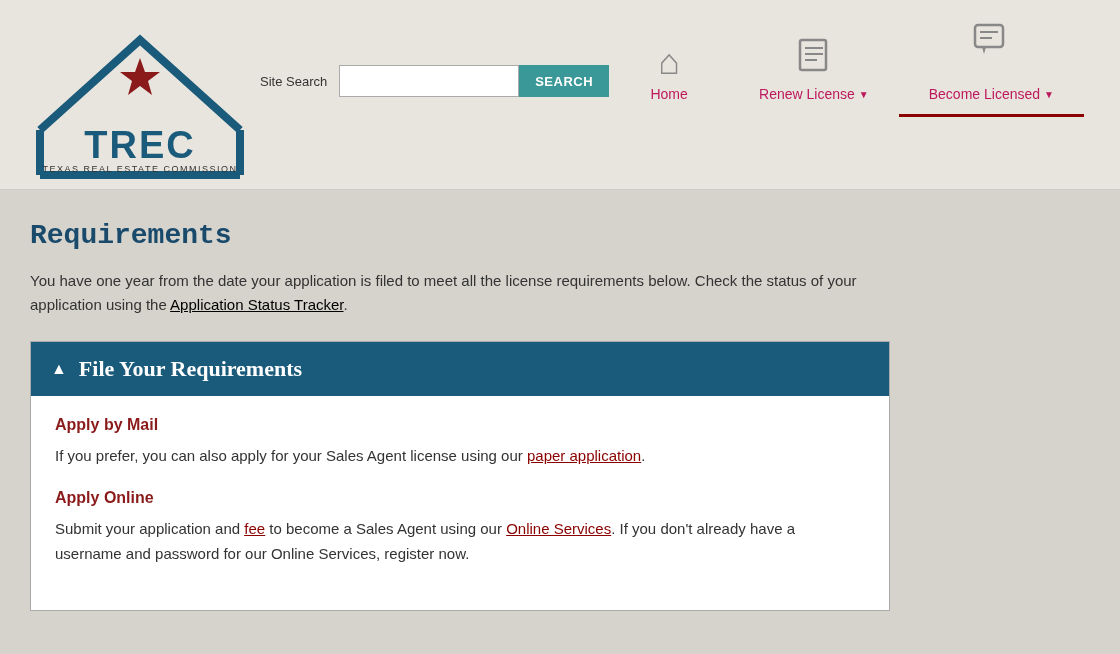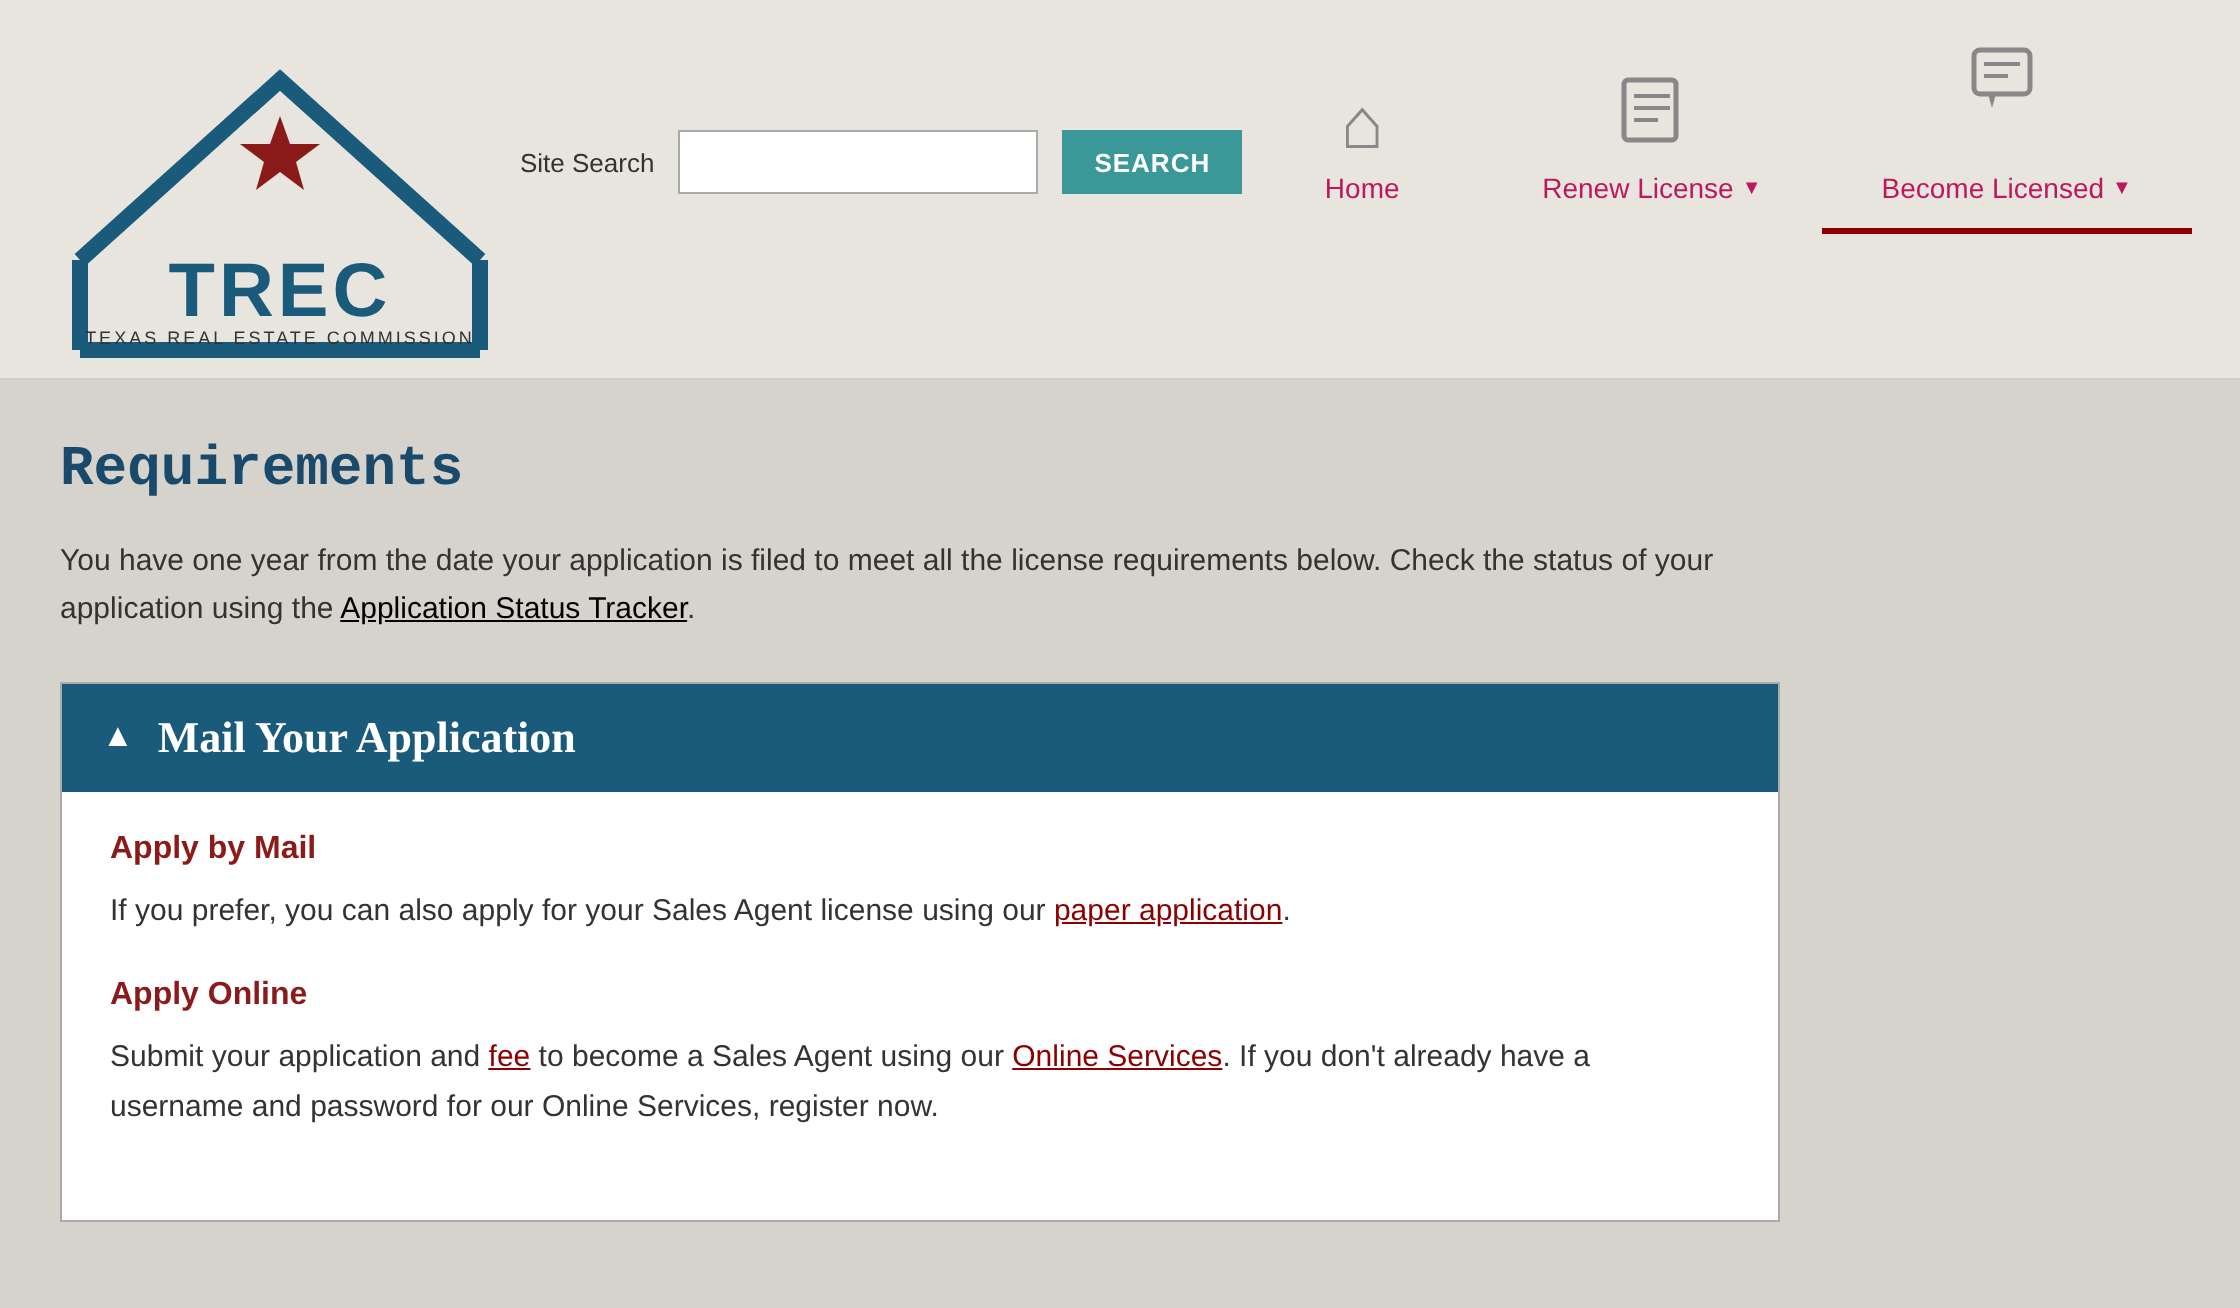--- a/index.html
+++ b/index.html
@@ -51,21 +51,21 @@
     .search-label {
       font-family: Arial, sans-serif;
       font-size: 13px;
       color: #333;
       margin-right: 4px;
     }
 
     .search-wrapper {
       display: flex;
       align-items: center;
-      gap: 12px;
+      gap: 0;
     }
 
     .search-input {
       width: 180px;
       height: 32px;
       border: 1px solid #aaa;
       padding: 0 6px;
       font-size: 13px;
       background: white;
       outline: none;
@@ -291,21 +291,21 @@
 <div class="main-content">
   <h1 class="page-title">Requirements</h1>
 
   <p class="intro-text">
     <span>You have one year from the date your application is filed to meet all the license requirements below. Check the status of your application using the </span><a href="#">Application Status Tracker</a><span>.</span>
   </p>
 
   <div class="accordion">
     <div class="accordion-header">
       <span class="accordion-arrow">▲</span>
-      <span class="accordion-title">Mail Your Application</span>
+      <span class="accordion-title">File Your Requirements</span>
     </div>
     <div class="accordion-body">
 
       <div>
         <div class="section-title">Apply by Mail</div>
         <p class="section-text">
           <span>If you prefer, you can also apply for your Sales Agent license using our </span><a href="#">paper application</a><span>.</span>
         </p>
       </div>
 

